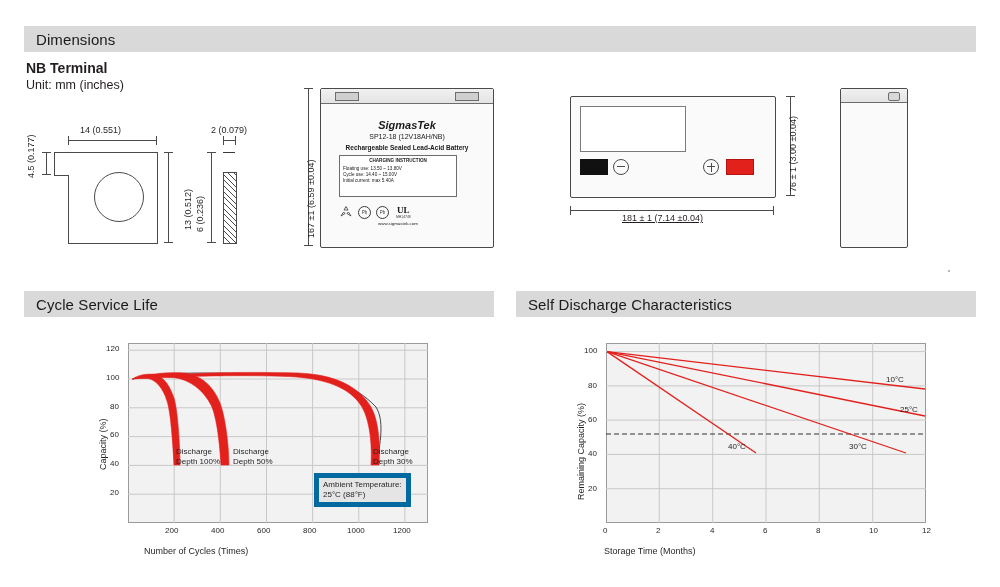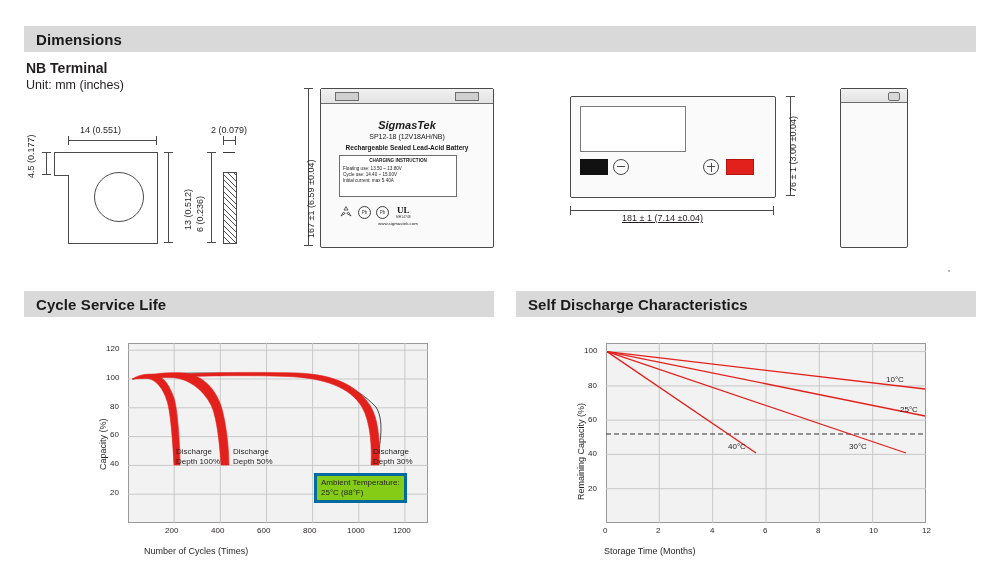--- a/index.html
+++ b/index.html
@@ -13,21 +13,21 @@
   }
   .section-bar {
     position:absolute;
     background:#d9d9d9;
     height:26px;
     display:flex;
     align-items:center;
   }
   .section-bar .title {
     font-size:15px;
-    font-weight:bold;
+    font-weight:normal;
     padding-left:12px;
     color:#1a1a1a;
     letter-spacing:0.1px;
   }
   
   #dim-bar { left:24px; top:26px; width:952px; }
   #nb-terminal {
     position:absolute; left:26px; top:60px;
     font-size:14px; font-weight:bold;
   }
@@ -183,21 +183,21 @@
   .axis-title { position:absolute; font-size:9px; color:#231f20; white-space:nowrap;}
   .vert-title {
     position:absolute; font-size:9px; color:#231f20; white-space:nowrap;
     transform:rotate(-90deg); transform-origin:0 0;
   }
   .annot {
     position:absolute; font-size:8px; line-height:10px; color:#231f20; white-space:nowrap;
   }
   .box-annot {
     position:absolute; font-size:8px; line-height:10px; color:#231f20;
-    border:3px solid #0369a1; background:#84cc16; padding:2px 4px; white-space:nowrap;
+    border:5px solid #0369a1; background:#e5e5e5; padding:2px 4px; white-space:nowrap;
   }
   svg { display:block; }
   .corner-dot { position:absolute; width:2px; height:2px; background:#b5b5b5; }
 </style>
 </head>
 <body>
 
 <div class="section-bar" id="dim-bar">
   <span class="title">Dimensions</span>
 </div>

